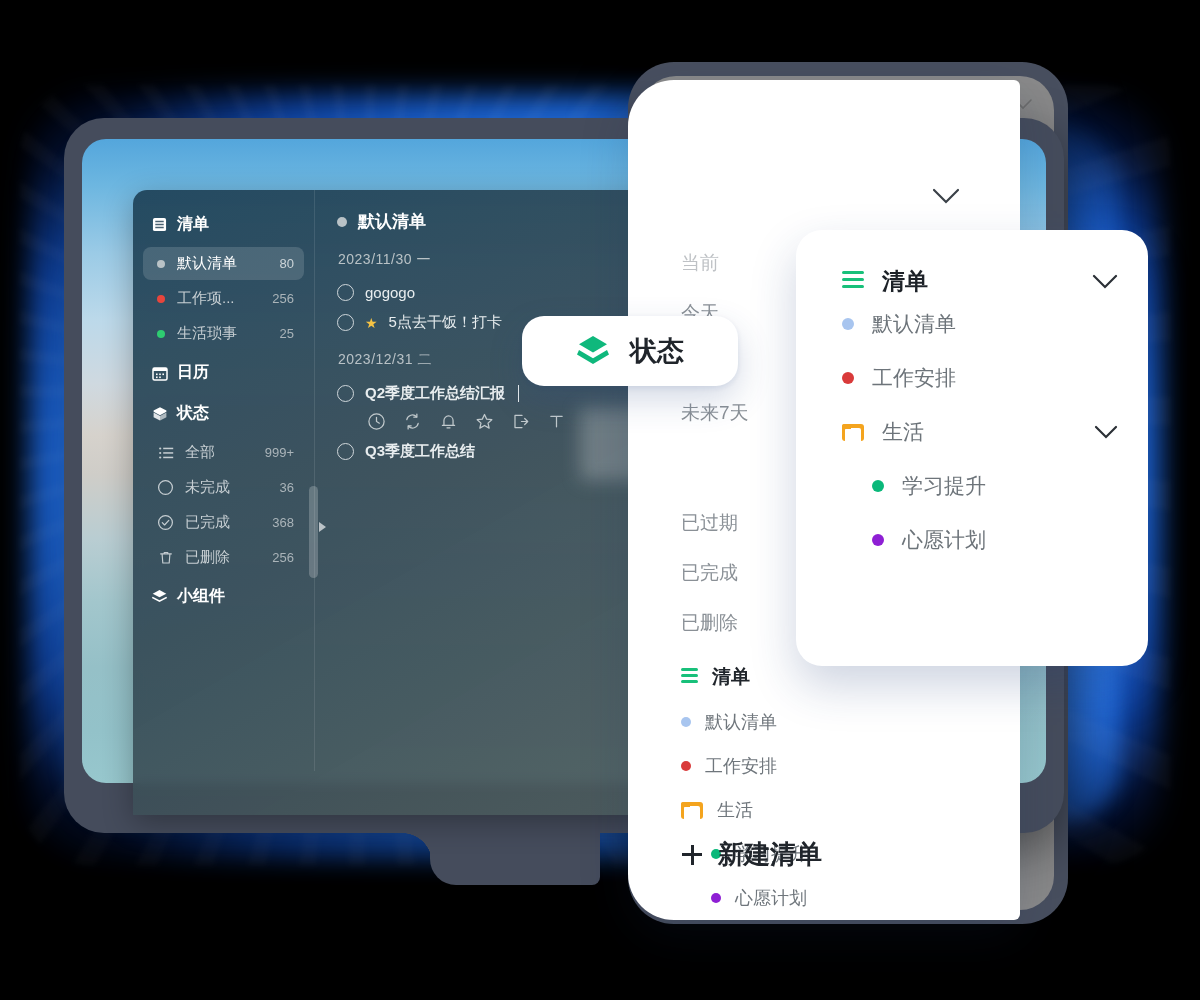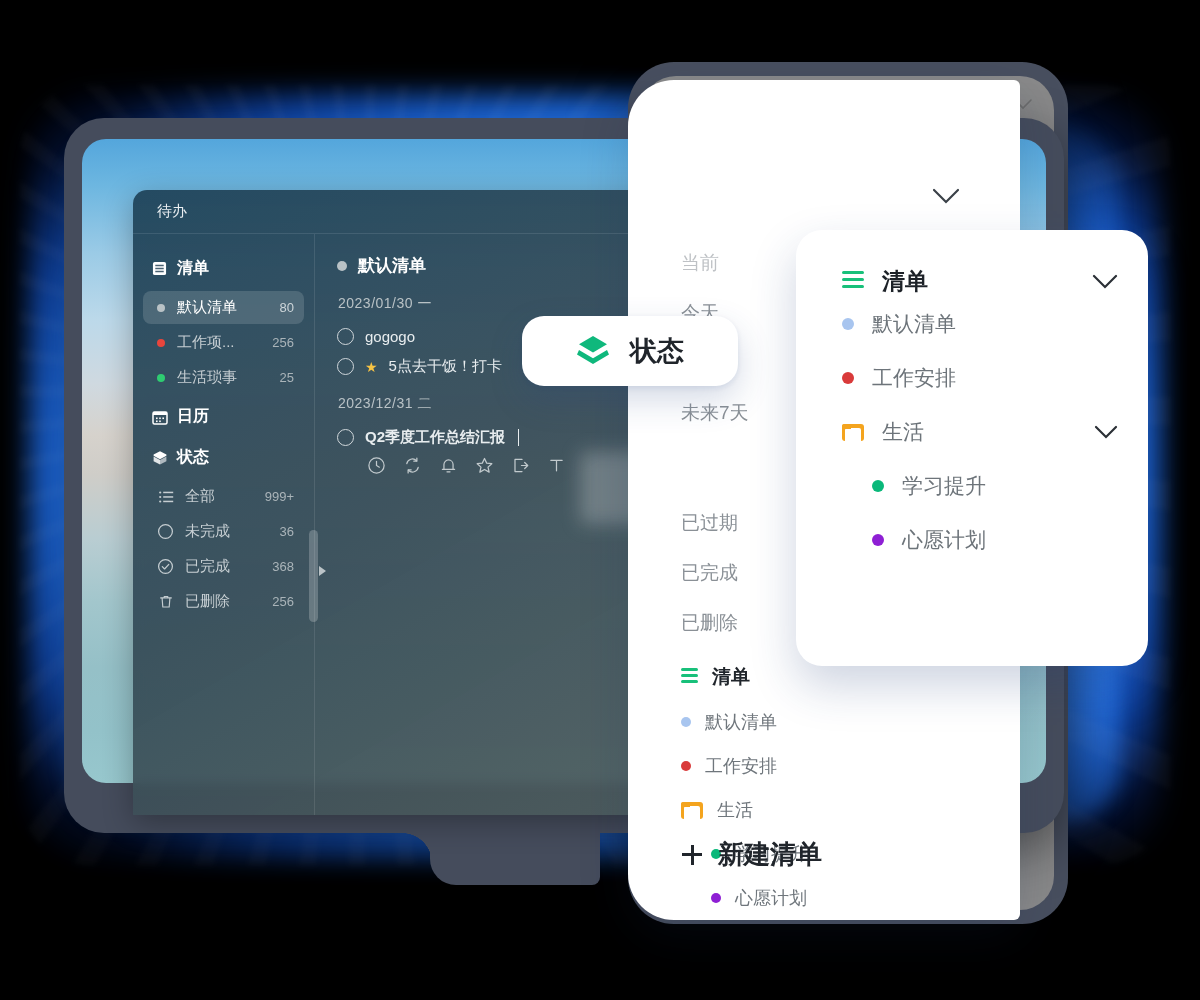--- a/index.html
+++ b/index.html
@@ -312,23 +312,20 @@
       <div class="ph-bottom"></div>
     </div>
   </div>
 
   <div class="monitor">
     <div class="monitor-screen"></div>
   </div>
   <div class="monitor-neck"></div>
 
   <div class="app-window">
-    <div class="app-titlebar">
-      <span>待办</span>
-    </div>
     <div class="app-body">
 
       <div class="app-sidebar">
         <div class="sec-head">
           <span class="ico">
             <svg width="15" height="15" viewBox="0 0 16 16">
                 <rect x="1" y="1" width="14" height="14" rx="2" fill="#fff"></rect>
                 <rect x="3.5" y="4" width="9" height="1.6" fill="#4a6272"></rect>
                 <rect x="3.5" y="7.2" width="9" height="1.6" fill="#4a6272"></rect>
                 <rect x="3.5" y="10.4" width="9" height="1.6" fill="#4a6272"></rect>
@@ -415,32 +412,41 @@
         <div class="nav-row">
           <span class="ico">
             <svg width="16" height="16" viewBox="0 0 18 18" fill="none">
                 <path d="M3 4.4h12M7 4.4V2.8h4v1.6M4.6 4.4l.8 10.2h7.2l.8-10.2" stroke="#c6ced2" stroke-width="1.3" stroke-linecap="round" stroke-linejoin="round"></path>
               </svg>
           </span>
           <span class="lbl">已删除</span>
           <span class="cnt">256</span>
         </div>
 
+        <div class="sec-head">
+          <span class="ico">
+            <svg width="17" height="17" viewBox="0 0 18 18">
+                <path d="M9 2.2L16.2 6 9 9.8 1.8 6z" fill="#fff"></path>
+                <path d="M1.8 9.2L9 13l7.2-3.8.9 1.5L9 14.8 .9 10.7z" fill="#fff"></path>
+              </svg>
+          </span>
+          <span>小组件</span>
+        </div>
 
         <div class="sb-scroll"></div>
         <div class="sb-arrow"></div>
       </div>
 
       <div class="app-main">
         <div class="main-head">
           <span class="dot"></span>
           <span class="t">默认清单</span>
         </div>
 
-        <div class="date-row">2023/01/30 一</div>
+        <div class="date-row">2023/11/30 一</div>
         <div class="task">
           <span class="circle"></span>
           <span class="txt">gogogo</span>
         </div>
         <div class="task">
           <span class="circle"></span>
           <span class="star">★</span>
           <span class="txt">5点去干饭！打卡</span>
         </div>
 
@@ -477,20 +483,24 @@
               <svg width="19" height="19" viewBox="0 0 20 20" fill="none">
                 <path d="M11.6 3.6H4.2v12.8h7.4" stroke="#c2cacd" stroke-width="1.3" stroke-linecap="round" stroke-linejoin="round"></path>
                 <path d="M11 10h6.2M14.4 6.8L17.6 10l-3.2 3.2" stroke="#c2cacd" stroke-width="1.3" stroke-linecap="round" stroke-linejoin="round"></path>
               </svg>
             </span>
           <span>
               <svg width="19" height="19" viewBox="0 0 20 20" fill="none">
                 <path d="M4 4.6h12M10 4.6v11" stroke="#c2cacd" stroke-width="1.3" stroke-linecap="round"></path>
               </svg>
             </span>
+        </div>
+        <div class="task bold">
+          <span class="circle"></span>
+          <span class="txt">Q3季度工作总结</span>
         </div>
 
         <div class="blur-block"></div>
       </div>
     </div>
   </div>
 
   <div class="menu-panel">
     <span class="mp-chev">
       <svg width="28" height="16" viewBox="0 0 28 16" fill="none">

